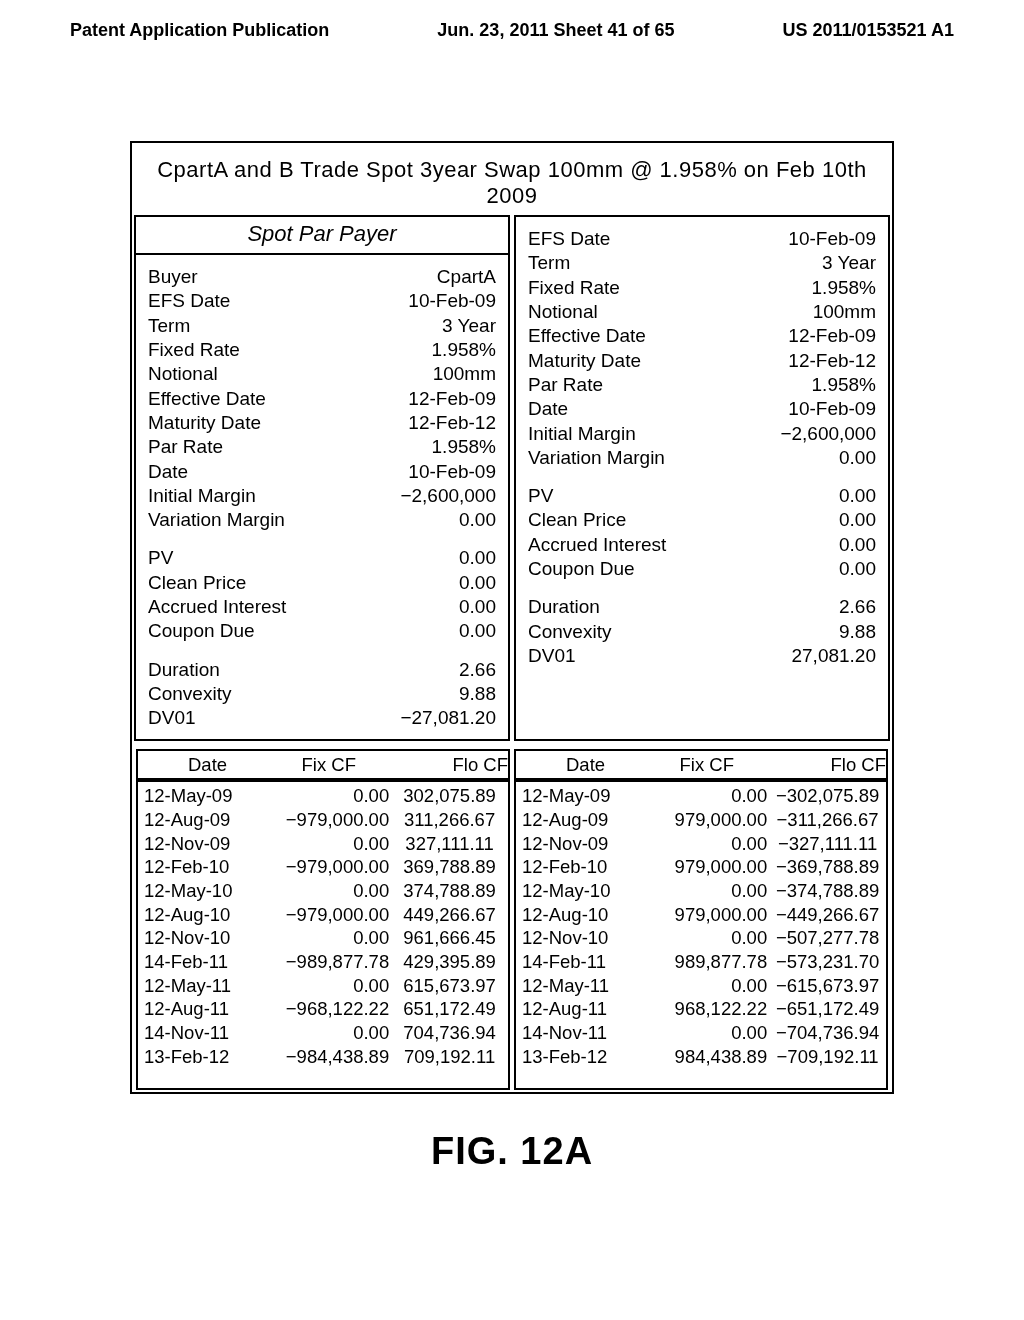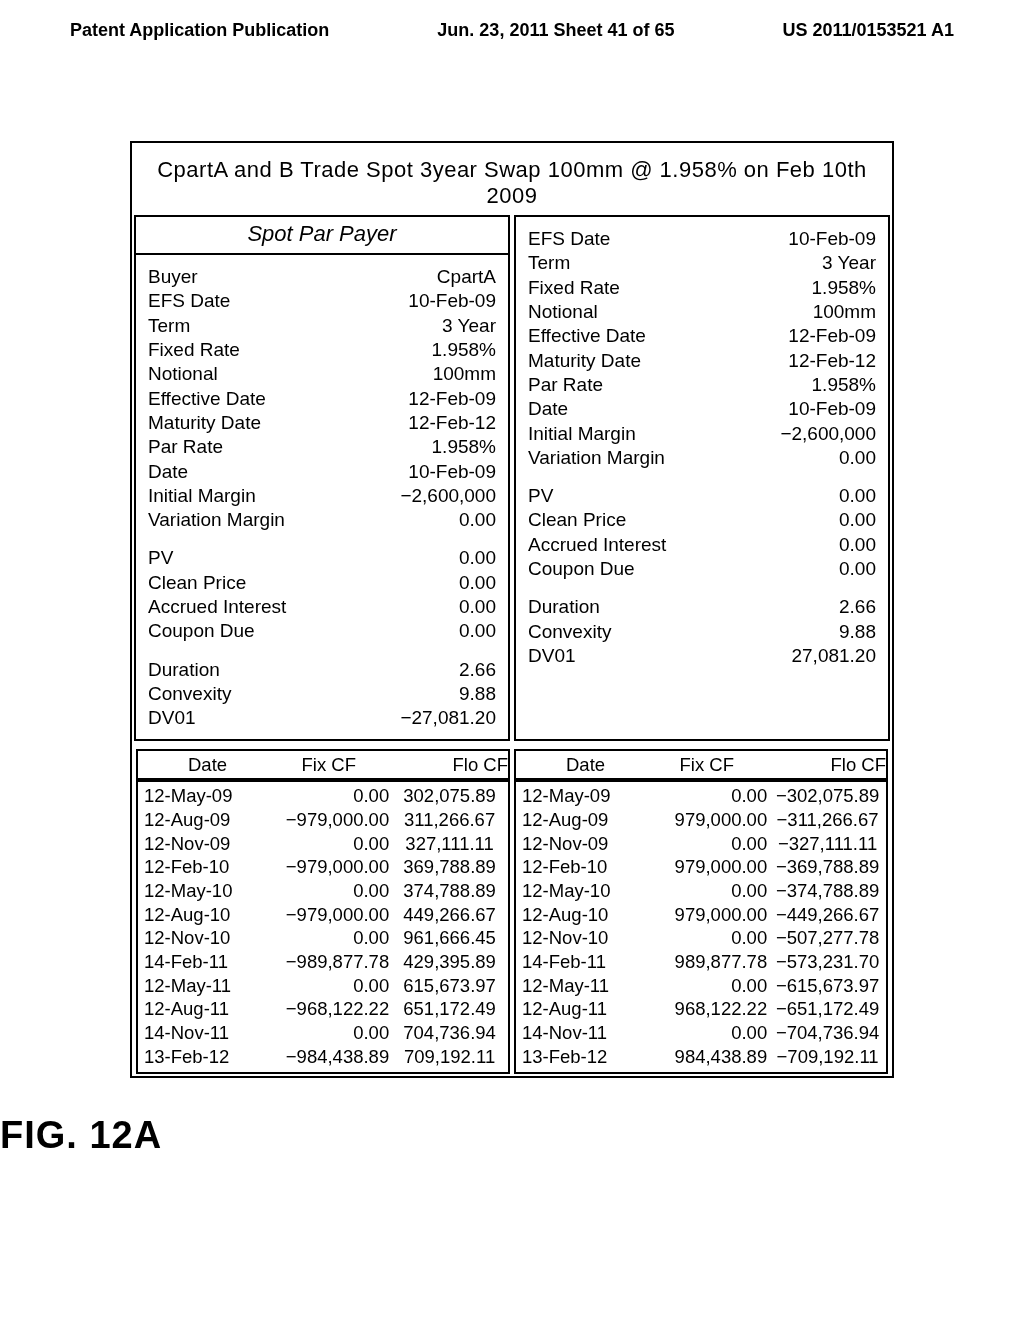--- a/index.html
+++ b/index.html
@@ -75,22 +75,23 @@
   .cf-head {
     border-bottom: 2px solid #000;
     padding: 2px 4px;
   }
   .cf-head .c1, .cf-row .c1 { flex: 0 0 34%; padding-left: 4px; white-space: nowrap; }
   .cf-head .c2, .cf-row .c2 { flex: 0 0 33%; text-align: right; white-space: nowrap; }
   .cf-head .c3, .cf-row .c3 { flex: 0 0 33%; text-align: center; padding-right: 4px; white-space: nowrap; }
   .cf-head .c1 { text-align: center; }
   .cf-head .c2 { text-align: center; }
   .cf-head .c3 { text-align: right; }
-  .cf-body { border-top: 2px solid #000; padding: 2px 2px 4px 2px; }
+  .cf-body { border-top: 2px solid #000; padding: 2px 2px 20px 2px; }
   .fig-caption {
+    text-align: center;
     font-size: 38px;
     font-weight: bold;
     margin-top: 36px;
     letter-spacing: 1px;
   }
 </style>
 </head>
 <body>
 
 <div class="page-header">

